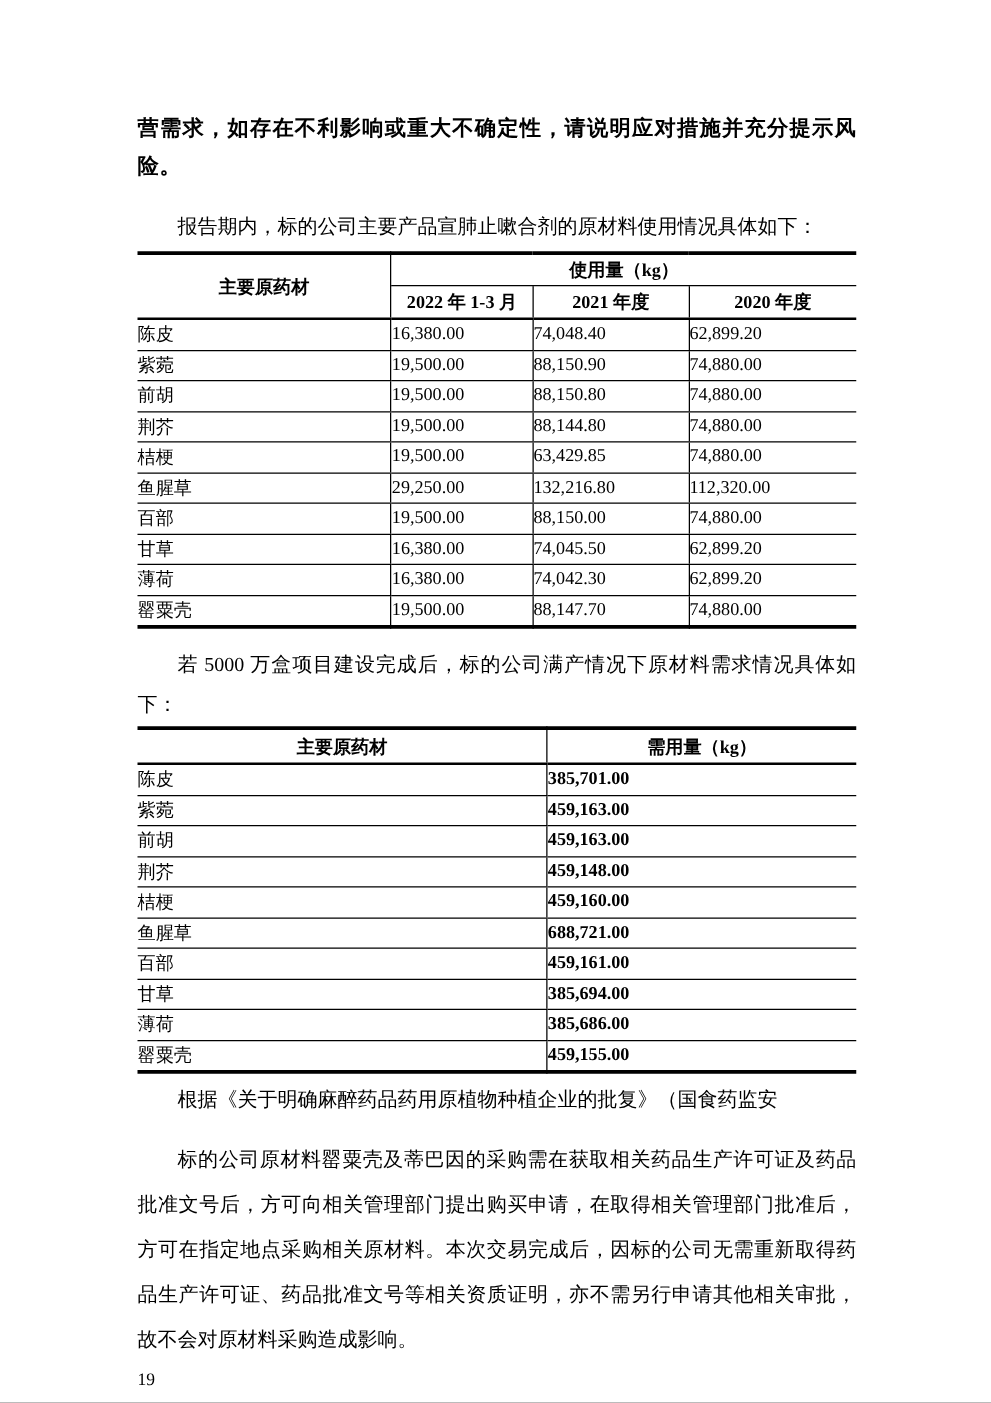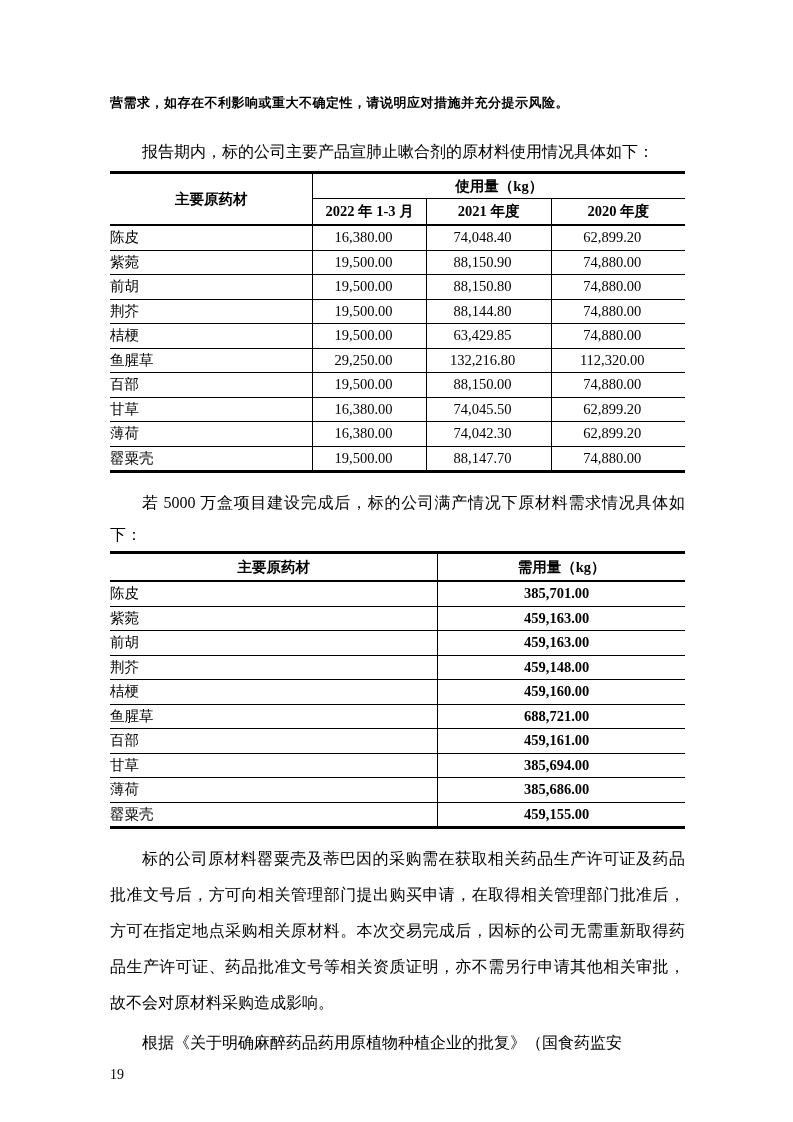--- a/index.html
+++ b/index.html
@@ -12,21 +12,21 @@
     color: #000;
     font-family: "Liberation Serif", "DejaVu Serif", serif;
     overflow: hidden;
   }
   .content {
     padding: 0 108px 0 110px;
   }
   p { margin: 0; text-align: justify; }
   .para-bold {
     margin-top: 88px;
-    font-size: 13px;
+    font-size: 17px;
     font-weight: bold;
     line-height: 30px;
     letter-spacing: 0.5px;
   }
   .para-sm {
     font-size: 16px;
     line-height: 32px;
     text-indent: 2em;
   }
   .p-intro1 { margin-top: 18px; }
@@ -42,21 +42,21 @@
   table {
     width: 100%;
     border-collapse: collapse;
     table-layout: fixed;
     font-size: 14.5px;
   }
   .tbl { border-top: 3px solid #000; border-bottom: 3px solid #000; }
   .tbl th, .tbl td { padding: 0; vertical-align: middle; }
   .tbl thead th { font-weight: bold; text-align: center; }
   .tbl tbody td { border-bottom: 1.5px solid #000; height: 23.5px; }
-  .tbl tbody td.num { text-align: center; padding-right: 12px; margin-top: 28px; }
+  .tbl tbody td.num { text-align: left; padding-right: 12px; margin-top: 28px; }
 
   .tbl1 { margin-top: 3px; }
   .tbl1 th.material-hdr { border-right: 1.5px solid #000; border-bottom: 2px solid #000; }
   .tbl1 th.group-hdr { height: 24px; border-bottom: 1.5px solid #000; }
   .tbl1 tr.periods th { height: 25px; border-bottom: 2px solid #000; }
   .tbl1 tr.periods th + th { border-left: 1.5px solid #000; }
   .tbl1 tbody td + td { border-left: 1.5px solid #000; }
 
   .tbl2 { margin-top: 0; }
   .tbl2 thead th { height: 26px; border-bottom: 2px solid #000; }
@@ -212,19 +212,19 @@
             <td>薄荷</td>
             <td class="num">385,686.00</td>
           </tr>
           <tr>
             <td>罂粟壳</td>
             <td class="num">459,155.00</td>
           </tr>
         </tbody>
     </table>
 
+    <p class="para-lg p-appr">根据《关于明确麻醉药品药用原植物种植企业的批复》（国食药监安</p>
+
     <p class="para-lg p-proc">标的公司原材料罂粟壳及蒂巴因的采购需在获取相关药品生产许可证及药品批准文号后，方可向相关管理部门提出购买申请，在取得相关管理部门批准后，方可在指定地点采购相关原材料。本次交易完成后，因标的公司无需重新取得药品生产许可证、药品批准文号等相关资质证明，亦不需另行申请其他相关审批，故不会对原材料采购造成影响。</p>
-
-    <p class="para-lg p-appr">根据《关于明确麻醉药品药用原植物种植企业的批复》（国食药监安</p>
 
     <div class="page-number">19</div>
   </div>
 </div>
 
 </body></html>

